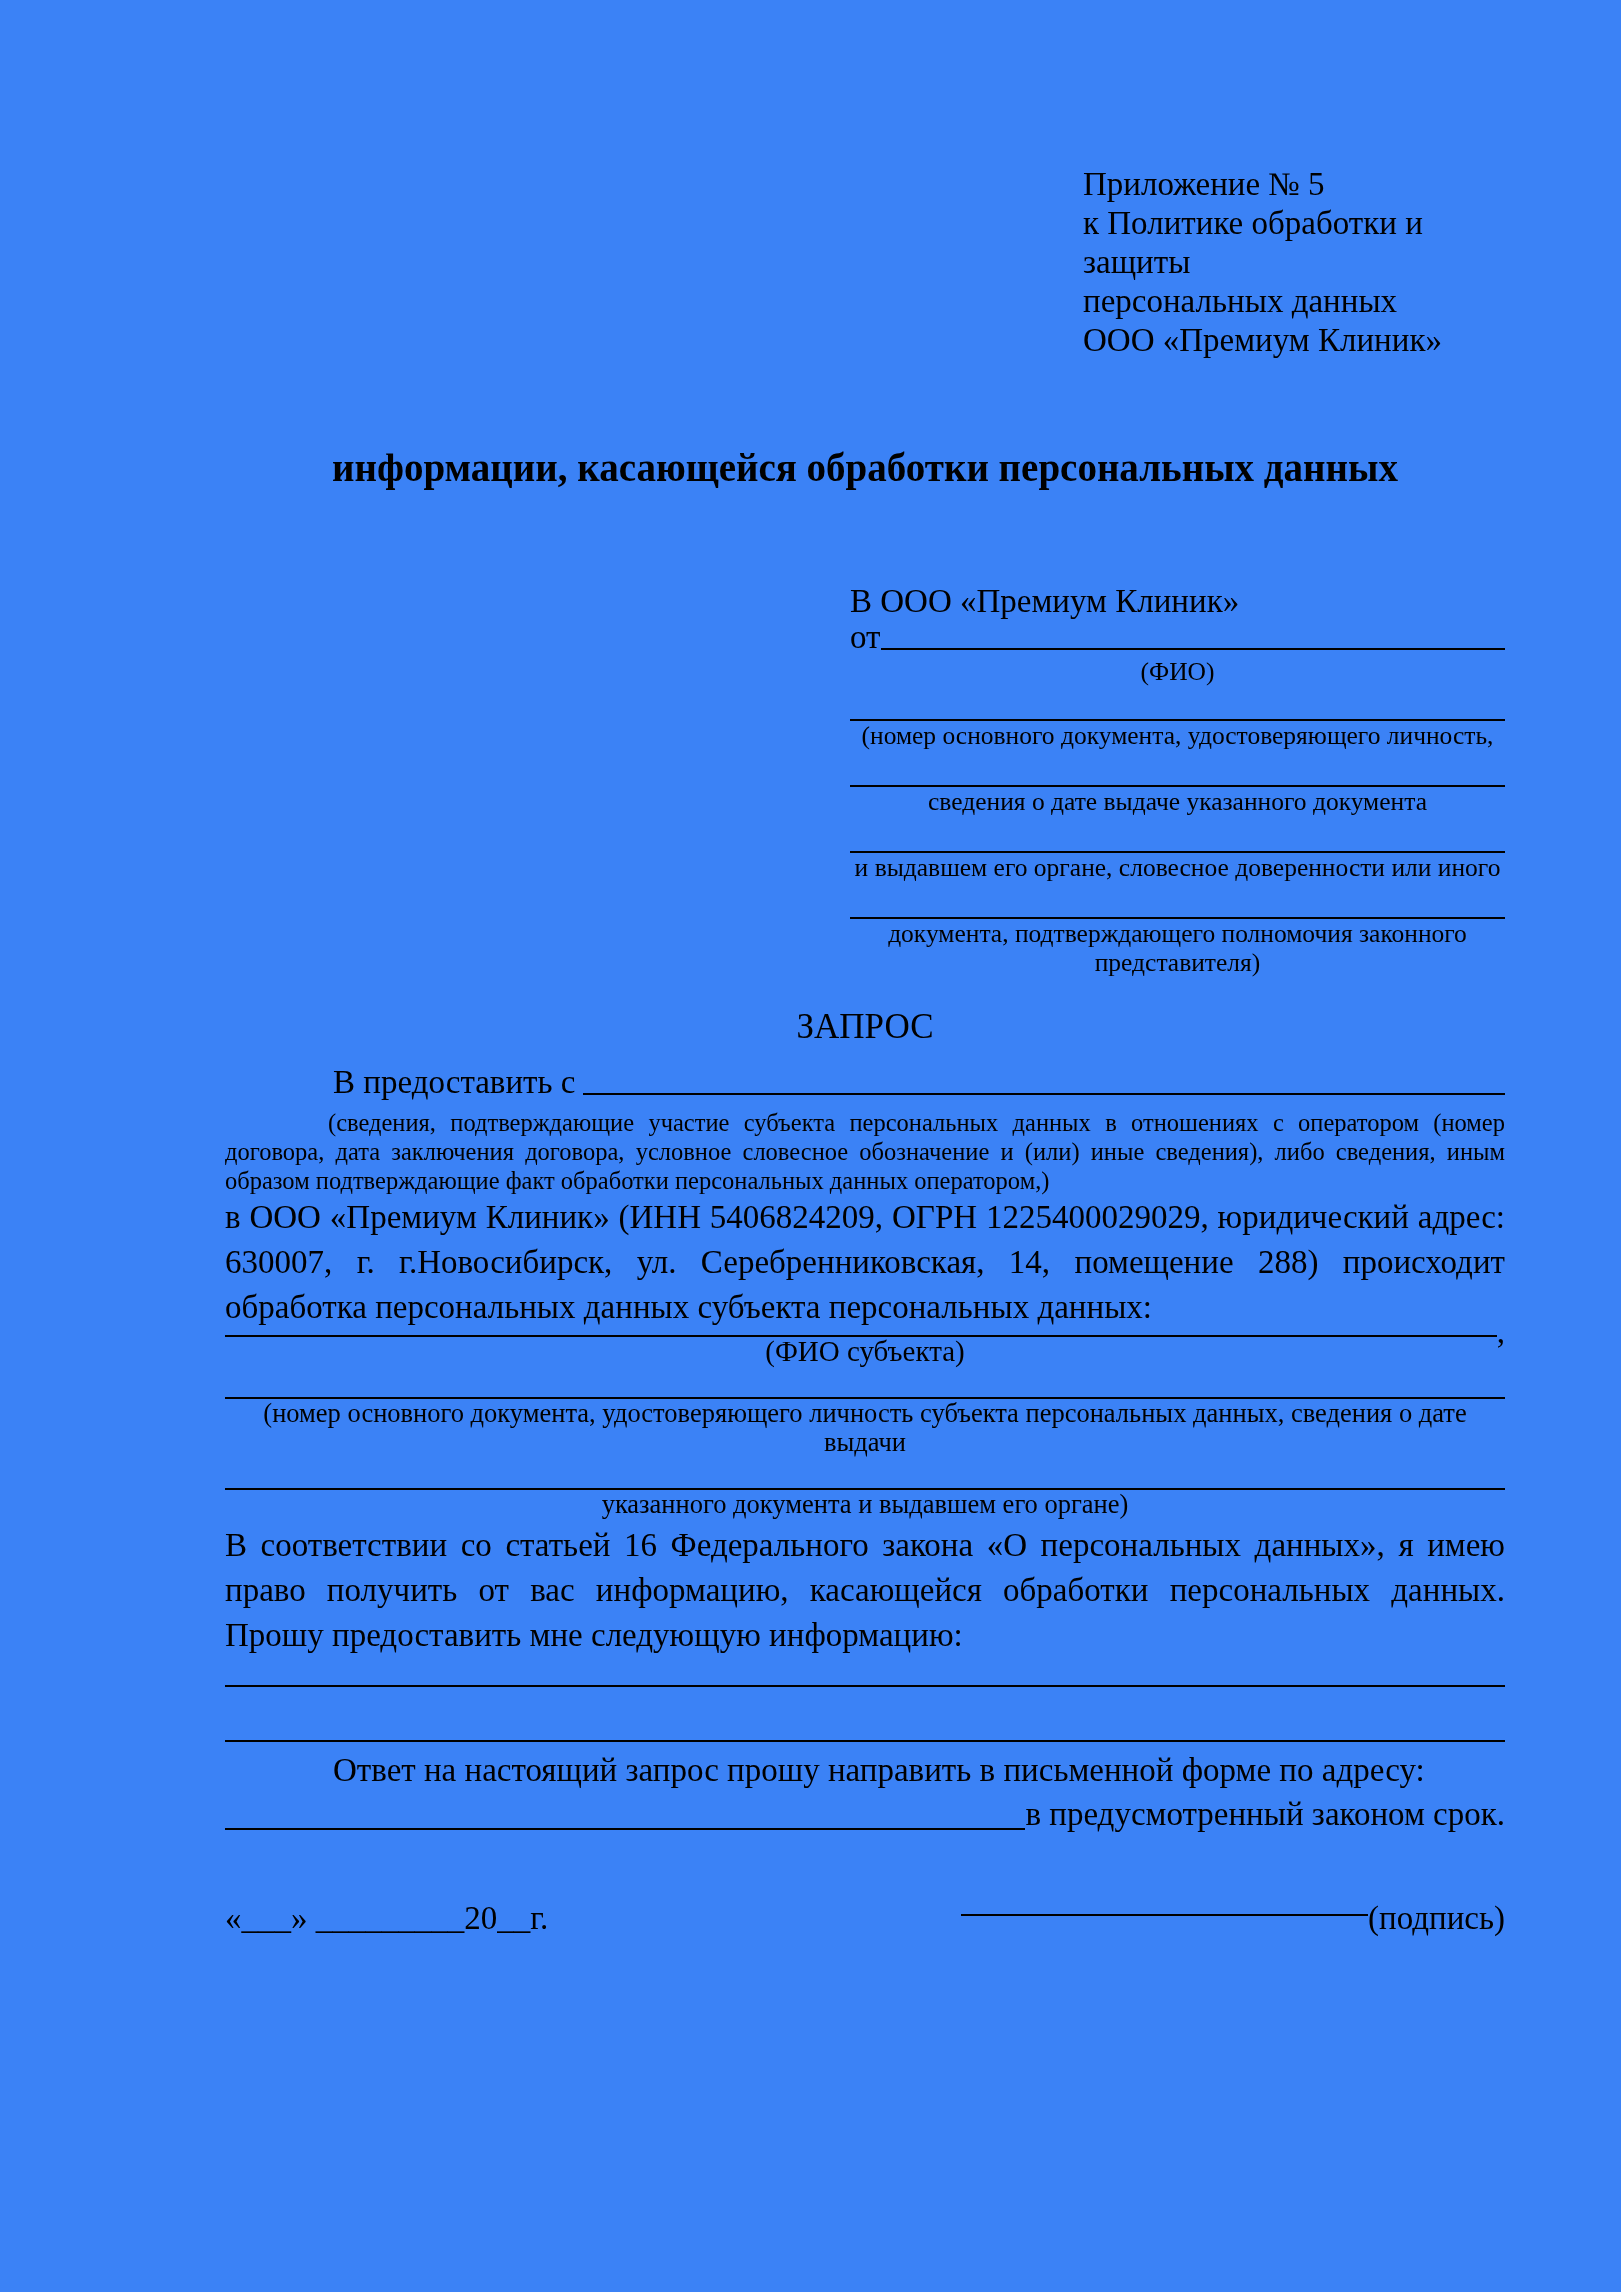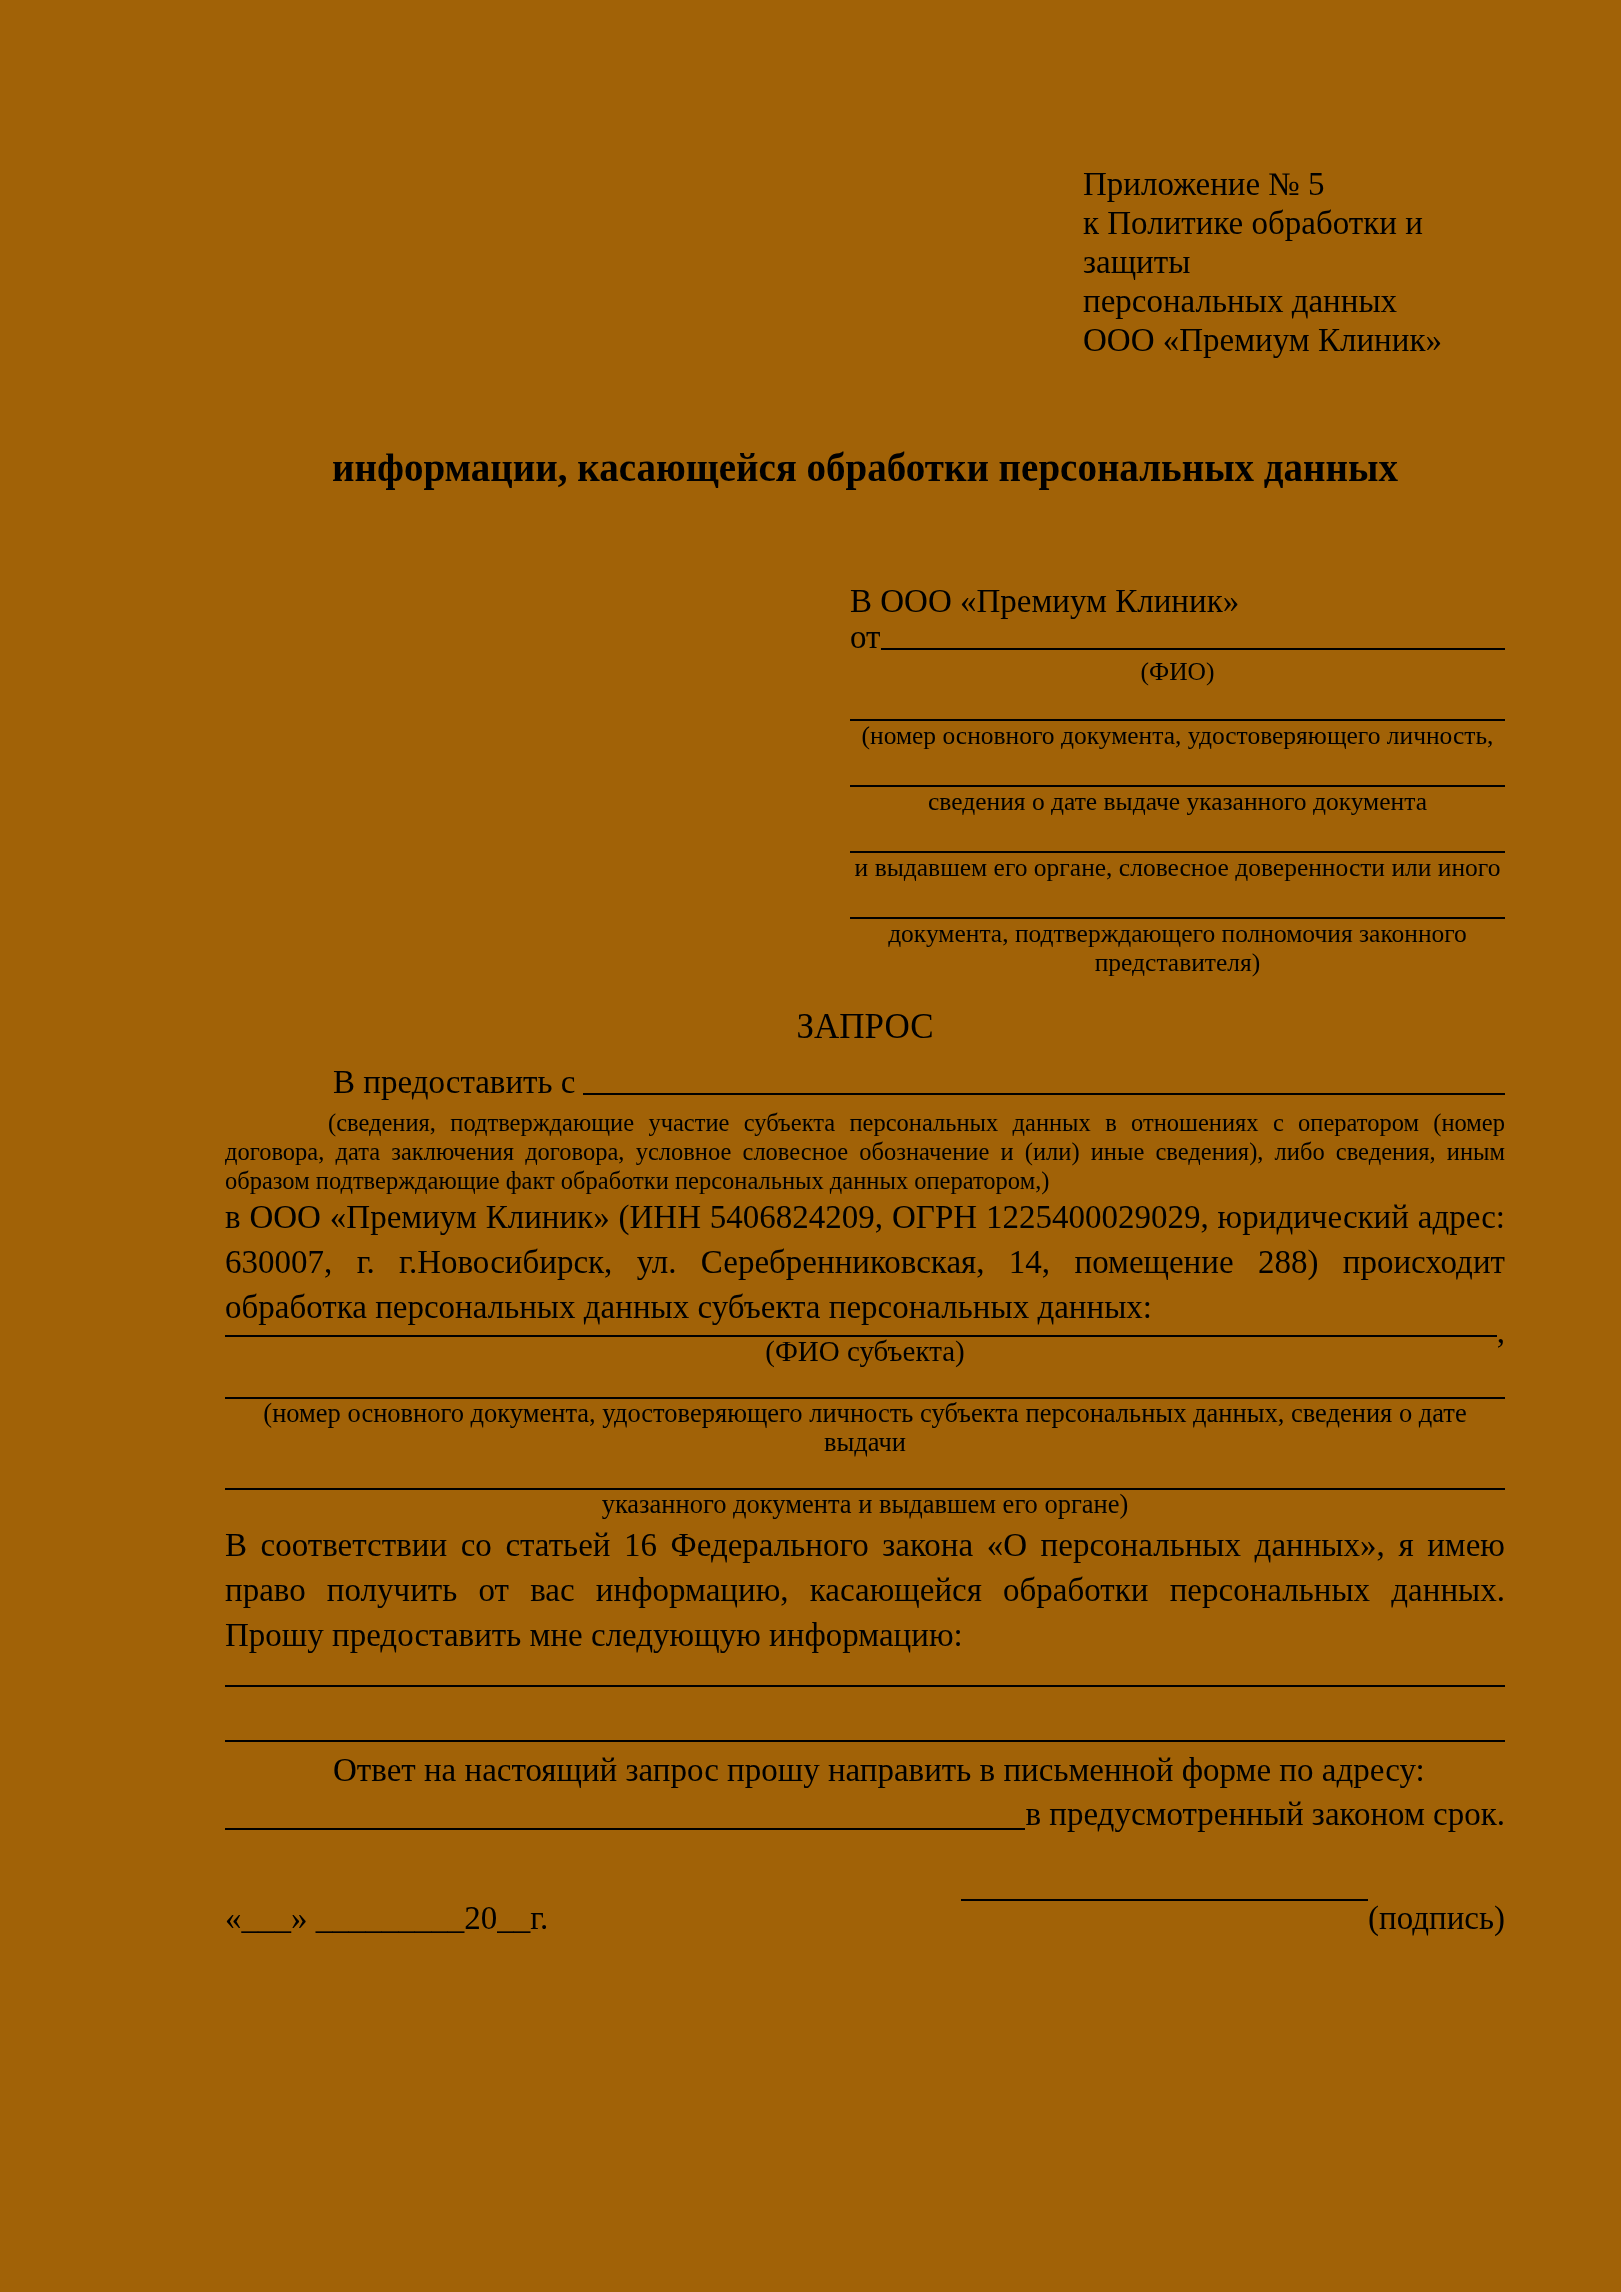--- a/index.html
+++ b/index.html
@@ -2,21 +2,21 @@
 <html><head>
 <meta charset="utf-8">
 <style>
   * { margin: 0; padding: 0; box-sizing: border-box; }
   html, body { background: #ffffff; }
   .page {
     position: relative;
     width: 1621px;
     height: 2293px;
     margin: 0 auto;
-    background: #a16207;
+    background: #3b82f6;
     color: #000000;
     font-family: "Liberation Serif", "DejaVu Serif", serif;
     font-size: 33px;
     padding: 165px 116px 0 225px;
     overflow: hidden;
   }
 
   
   .appendix { margin-left: 858px; line-height: 39px; }
 
@@ -74,21 +74,21 @@
   .reply-row .tail { line-height: 43px; white-space: nowrap; }
   .reply-row .fill { margin-bottom: 5.9px; }
 
   .bottom-row {
     margin-top: 63px;
     display: flex;
     justify-content: space-between;
     align-items: flex-end;
   }
   .bottom-row .date { line-height: 39px; white-space: nowrap; }
-  .sig-wrap { display: flex; align-items: flex-start; }
+  .sig-wrap { display: flex; align-items: center; }
   .sig-line { width: 407px; height: 0; border-bottom: 2.9px solid #000; margin-bottom: 6.9px; }
   .sig-wrap .sig-cap { line-height: 39px; white-space: nowrap; }
 </style>
 </head>
 <body>
 
 <div class="page">
 
   <div class="appendix">
     <div>Приложение № 5</div>

